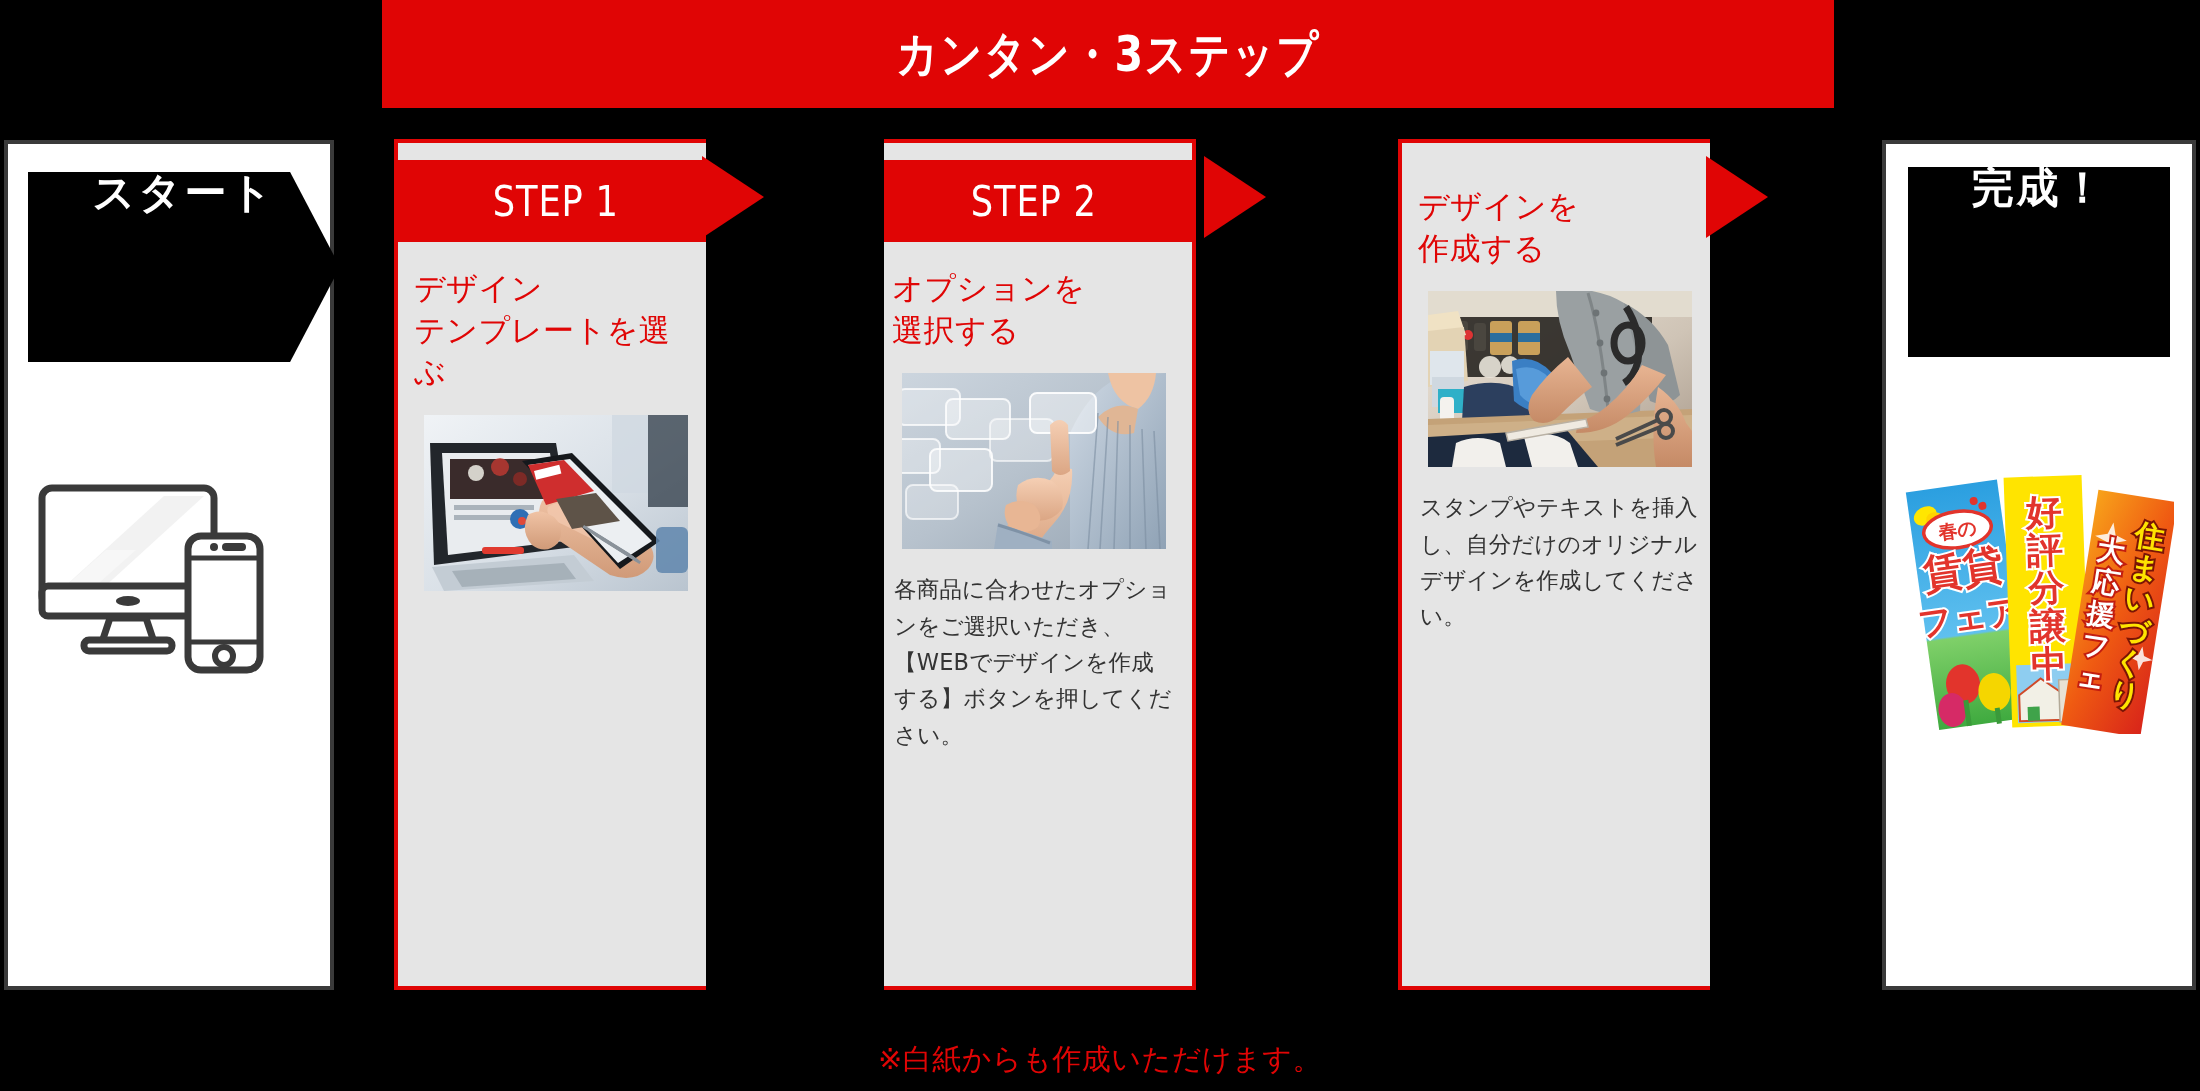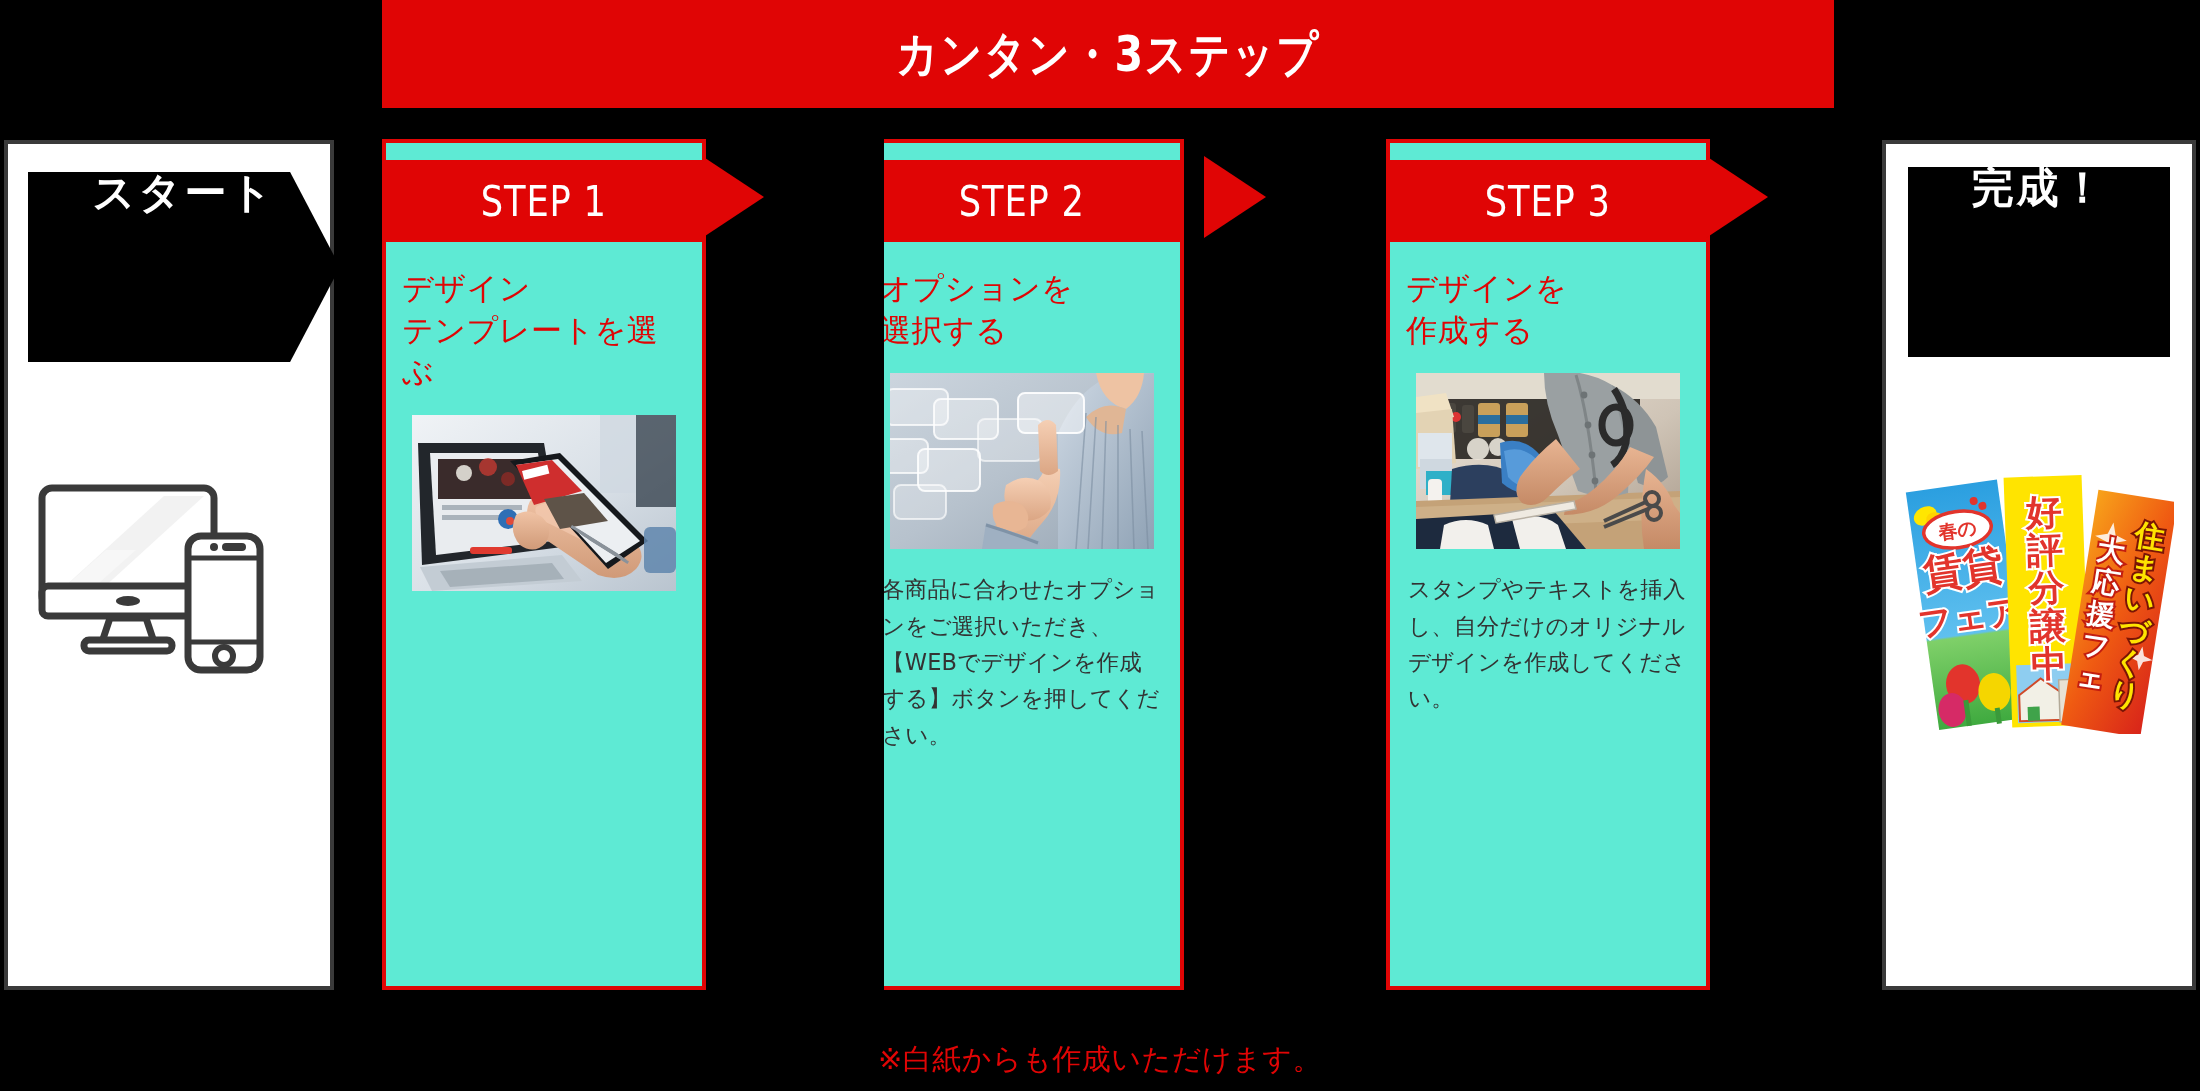--- a/index.html
+++ b/index.html
@@ -65,22 +65,23 @@
 
   
   .device-illo { position: absolute; left: 28px; top: 330px; width: 256px; height: 210px; }
   
   .nobori-illo { position: absolute; left: 18px; top: 310px; width: 270px; height: 280px; }
 
   
   .step-card {
     position: absolute;
     top: 139px; height: 851px;
-    background: #5eead4;
+    background: #e5e5e5;
     border: 4px solid #e00505;
+    margin-left: 12px;
   }
   .step-card.s1 { left: 382px; width: 324px; }
   .step-card.s2 { left: 860px; width: 324px; }
   .step-card.s3 { left: 1386px; width: 324px; }
 
   .step-inner { position: relative; width: 100%; height: 100%; padding: 17px 16px 0 16px; }
 
   
   .step-banner {
     position: relative;
@@ -321,23 +322,20 @@
           <path d="M96 152 Q122 160 148 170" stroke="#7f92a6" stroke-width="3" fill="none"></path>
         </svg>
       </div>
       <div class="step-body">各商品に合わせたオプションをご選択いただき、【WEBでデザインを作成する】ボタンを押してください。</div>
     </div>
   </div>
   <div class="step-arrow a2"></div>
 
   <div class="step-card s3">
     <div class="step-inner">
-      <div class="step-banner">
-        <span class="step-banner-text">STEP 3</span>
-      </div>
       <div class="step-title">
         <div>デザインを</div>
         <div>作成する</div>
       </div>
       <div class="step-photo photo3">
         <svg viewBox="0 0 264 176" width="264" height="176" style="display:block">
           <defs>
             <linearGradient id="bg3" x1="0" y1="0" x2="1" y2="1">
               <stop offset="0%" stop-color="#efe7dc"></stop>
                 <stop offset="60%" stop-color="#cfc4b6"></stop>

